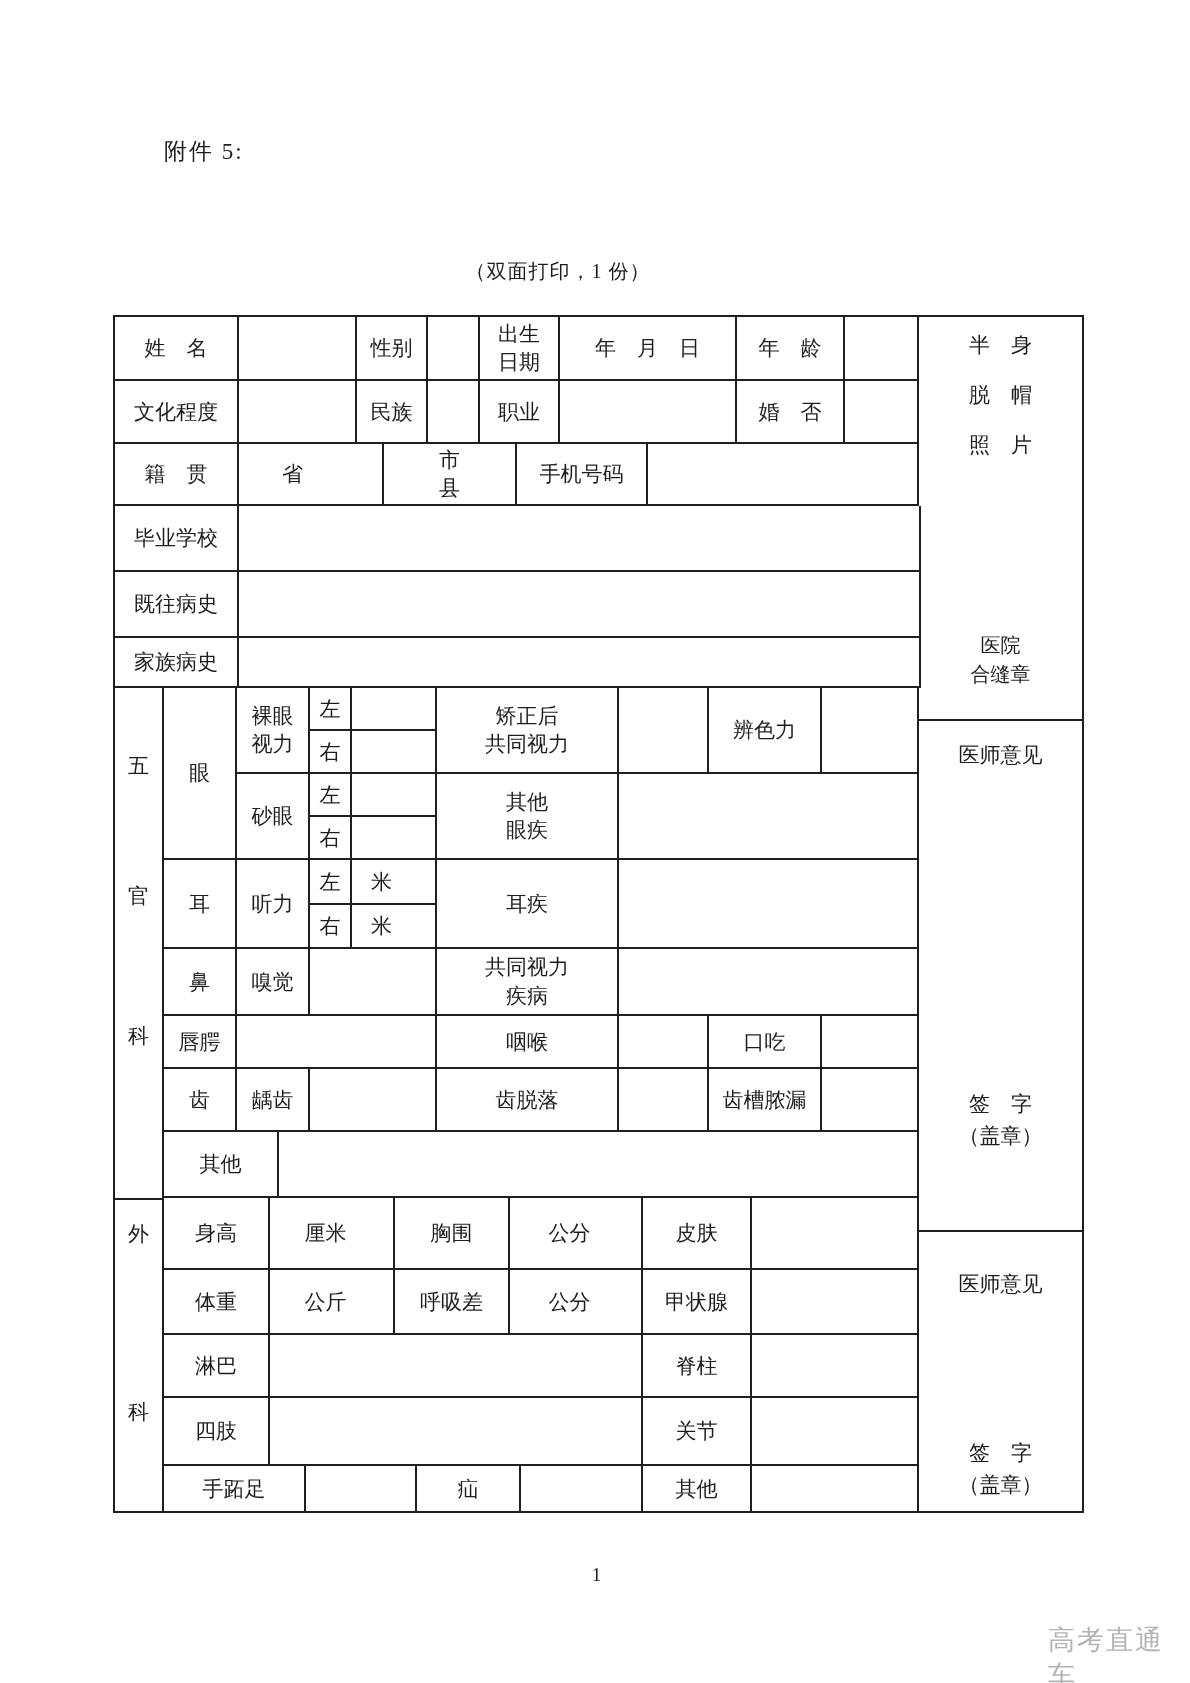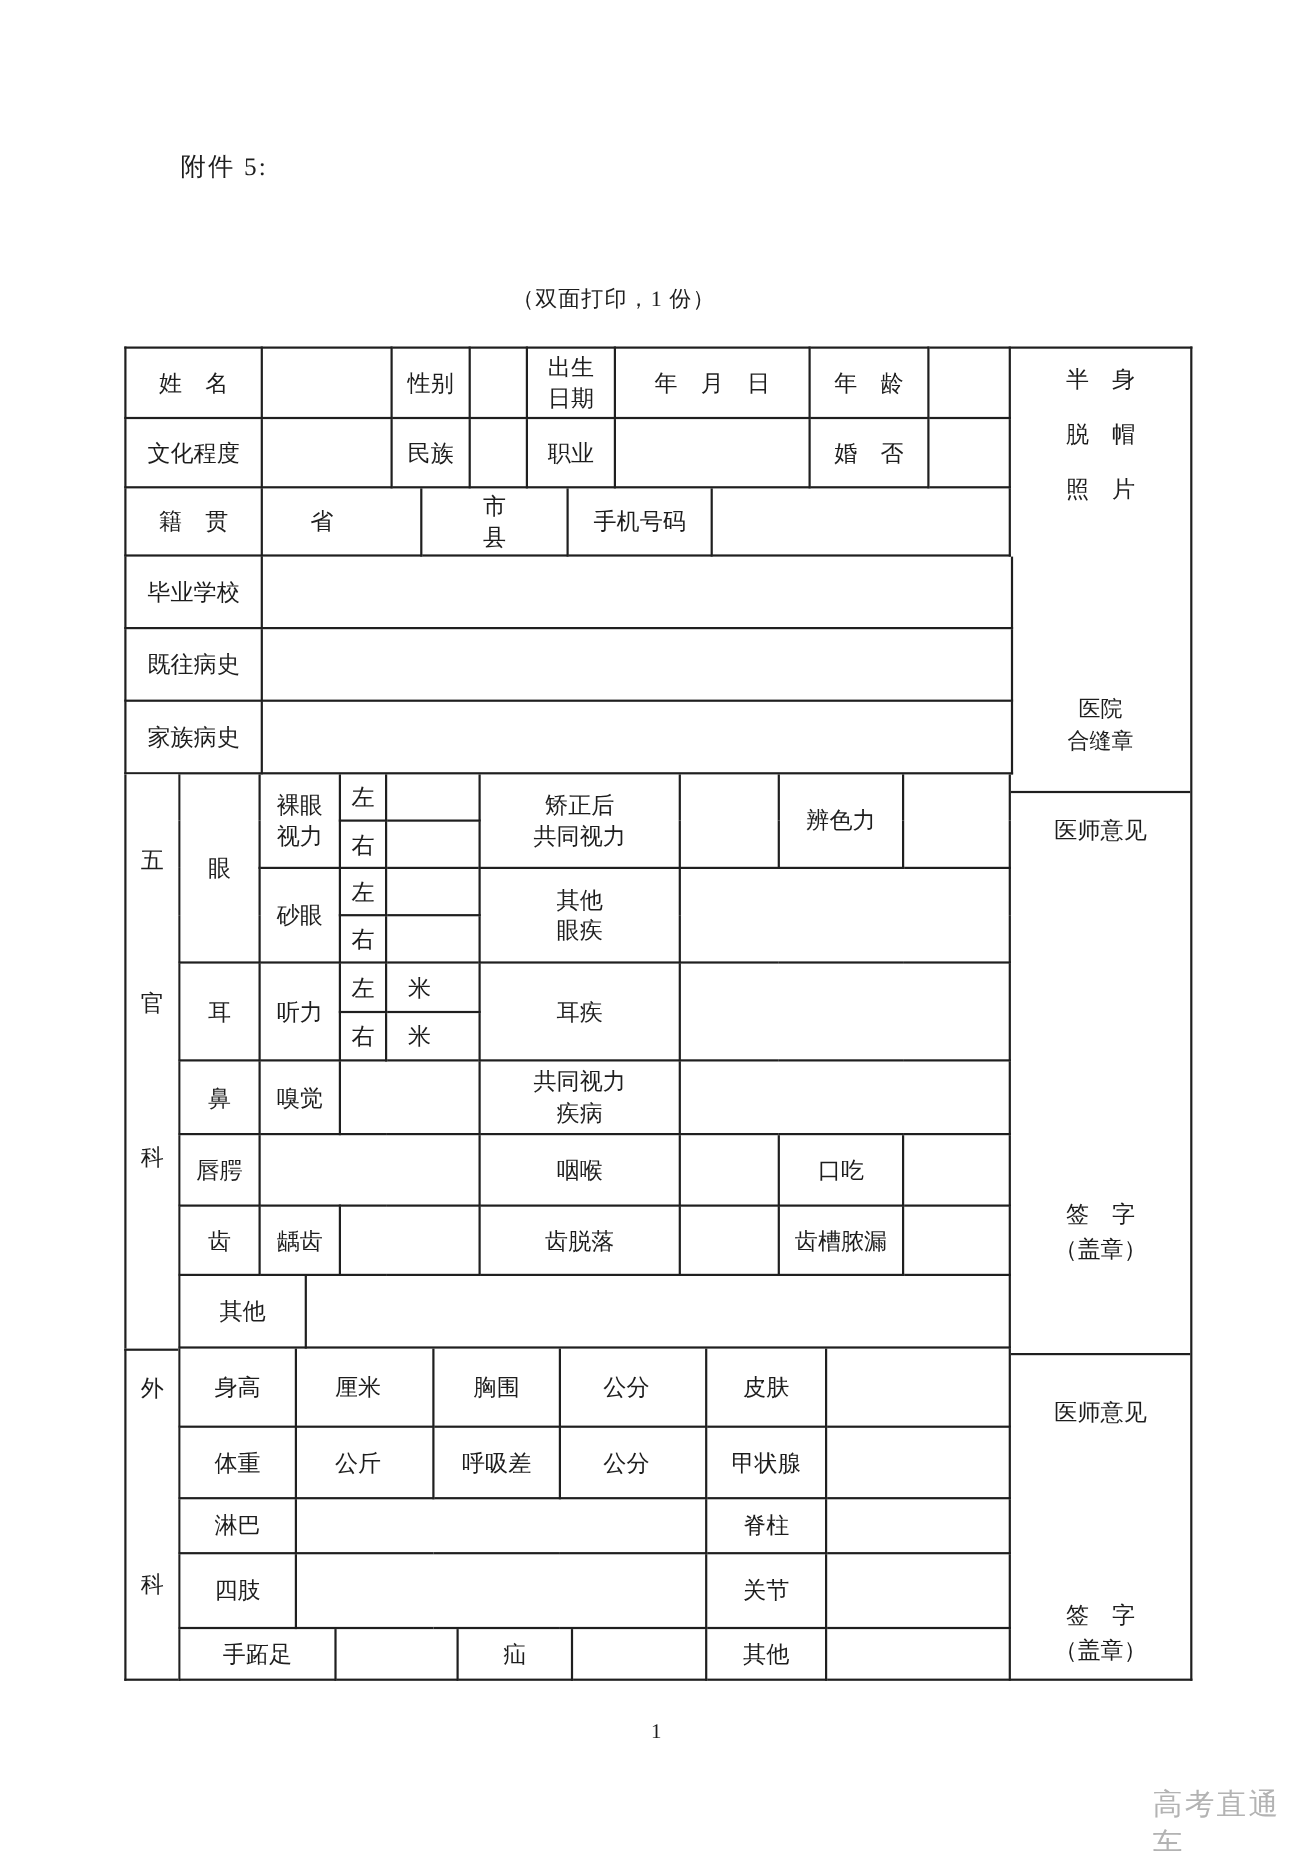--- a/index.html
+++ b/index.html
@@ -123,21 +123,21 @@
           </colgroup>
         <tbody>
             <tr style="height:65px">
           <td>毕业学校</td>
           <td></td>
         </tr>
         <tr style="height:66px">
           <td>既往病史</td>
           <td></td>
         </tr>
-        <tr style="height:66px">
+        <tr style="height:50px">
           <td>家族病史</td>
           <td></td>
         </tr>
       </tbody>
         </table>
 
       <div class="sec">
         <div class="strip">
           <span style="top:64px">五</span>
           <span style="top:194px">官</span>
@@ -243,21 +243,21 @@
                 <col style="width:73px">
                 <col style="width:73px">
                 <col style="width:42px">
                 <col style="width:85px">
                 <col style="width:182px">
                 <col style="width:90px">
                 <col style="width:113px">
                 <col style="width:97px">
               </colgroup>
             <tbody>
-                <tr style="height:64px">
+                <tr style="height:52px">
               <td>唇腭</td>
               <td colspan="3"></td>
               <td>咽喉</td>
               <td></td>
               <td>口吃</td>
               <td></td>
             </tr>
             <tr style="height:63px">
               <td>齿</td>
               <td>龋齿</td>
@@ -312,21 +312,21 @@
               <td></td>
             </tr>
             <tr style="height:65px">
               <td>体重</td>
               <td class="unit">公斤</td>
               <td>呼吸差</td>
               <td class="unit">公分</td>
               <td>甲状腺</td>
               <td></td>
             </tr>
-            <tr style="height:50px">
+            <tr style="height:63px">
               <td>淋巴</td>
               <td colspan="3"></td>
               <td>脊柱</td>
               <td></td>
             </tr>
             <tr style="height:68px">
               <td>四肢</td>
               <td colspan="3"></td>
               <td>关节</td>
               <td></td>

